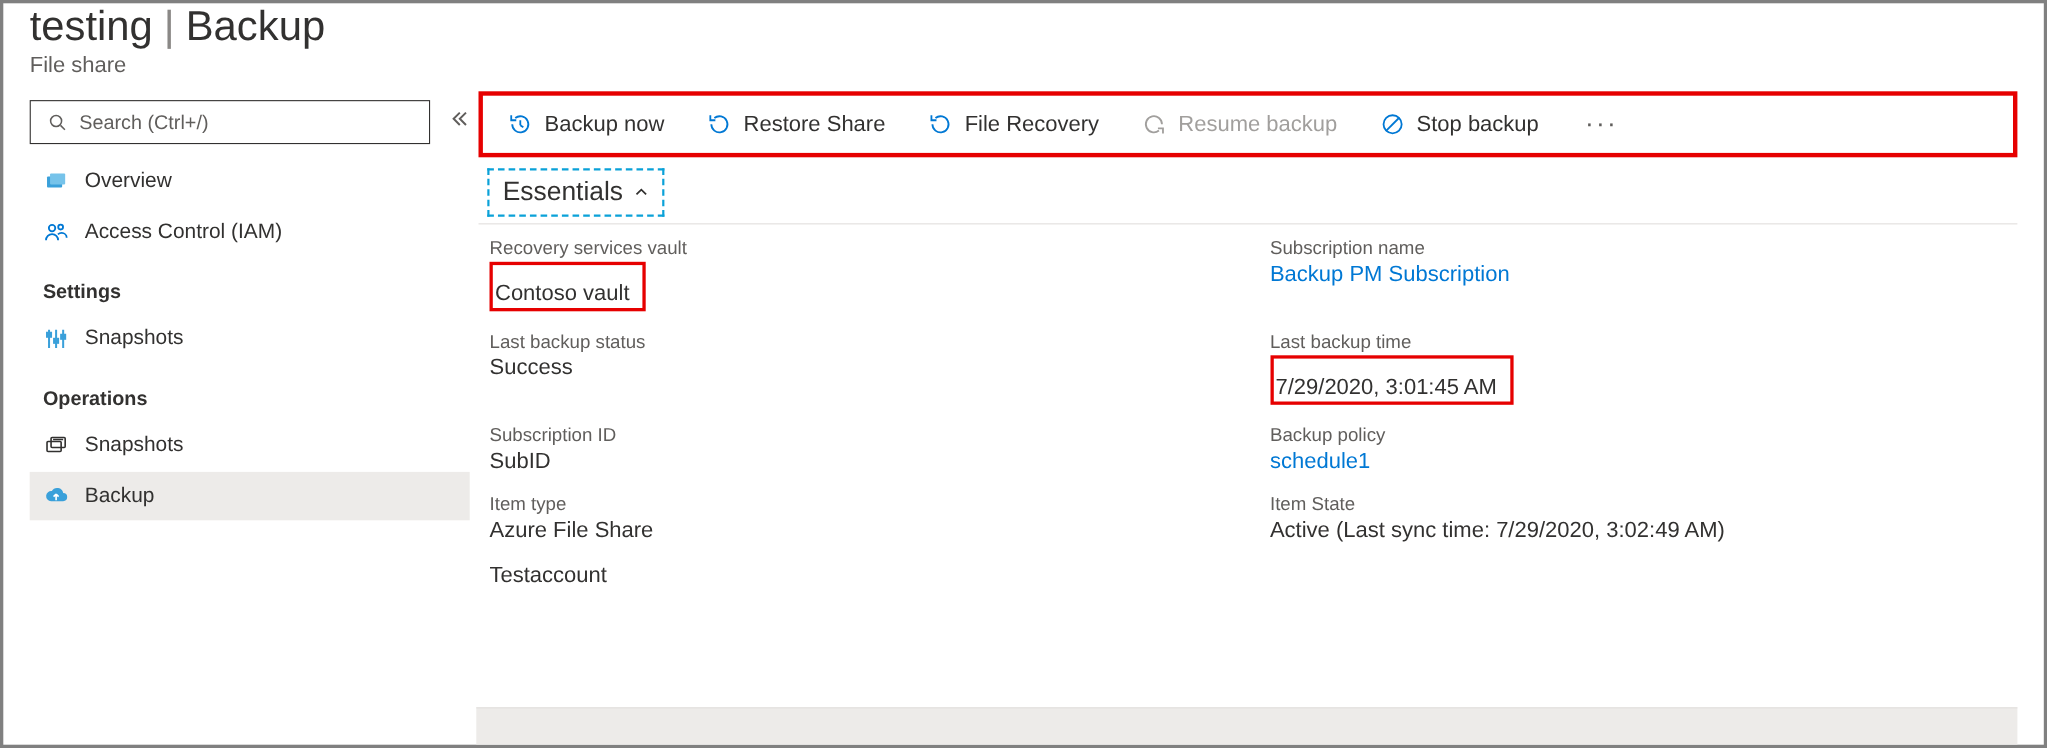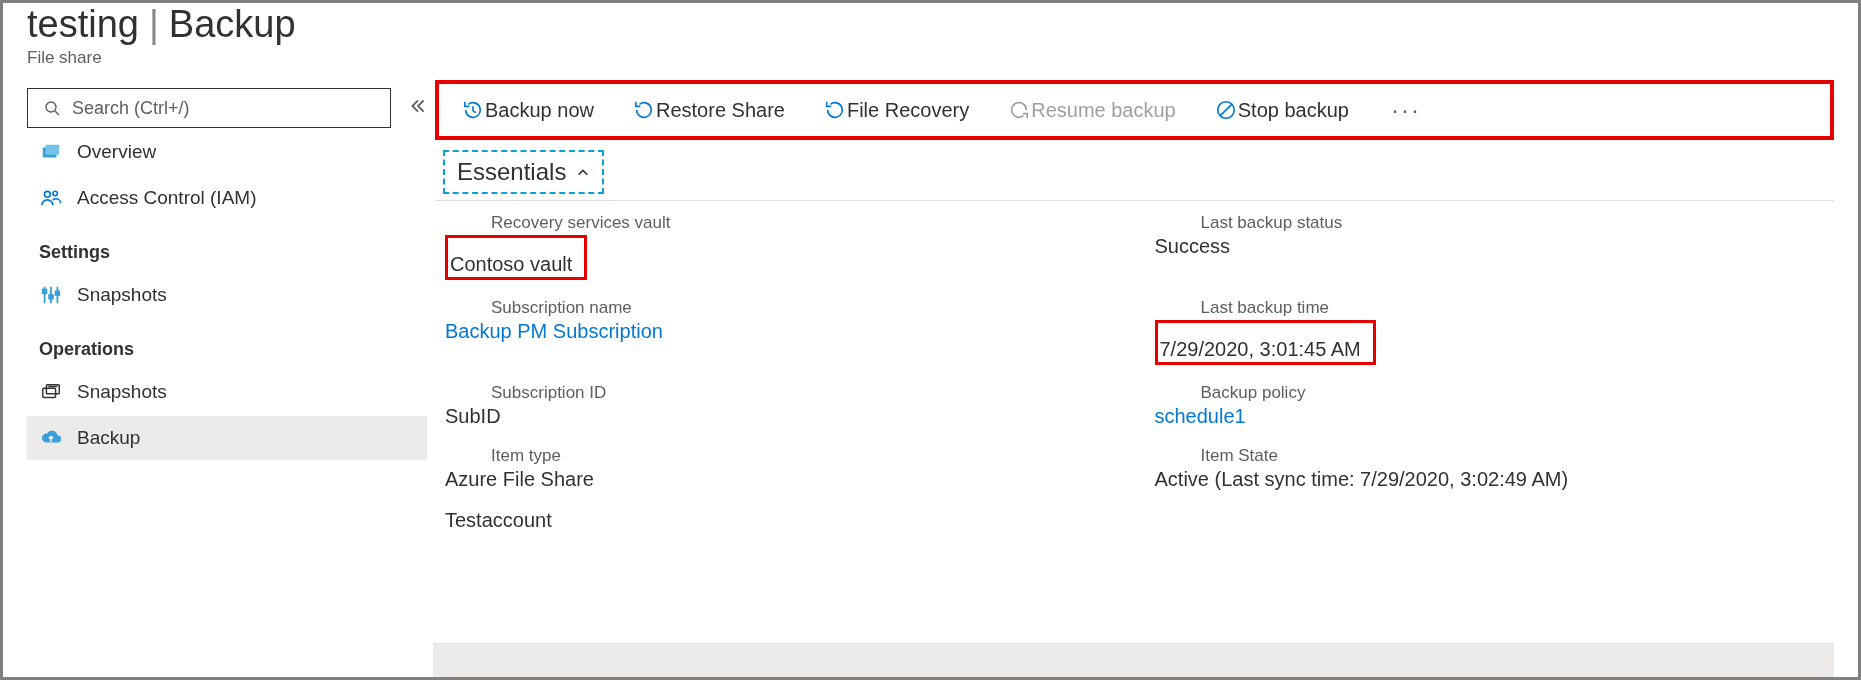--- a/index.html
+++ b/index.html
@@ -13,29 +13,29 @@
       border: 3px solid #808080;
     }
     .page { display: flex; flex-direction: column; height: 100%; }
     .header { padding: 0 24px 8px 24px; }
     .title-row {
       display: flex; align-items: center; gap: 10px;
       font-size: 38px; font-weight: 400; color: #323130;
     }
     .title-sep { color: #8a8886; font-weight: 300; }
     .title-sub { font-weight: 400; }
-    .subtitle { font-size: 17px; color: #605e5c; margin-top: 2px; }
+    .subtitle { font-size: 20px; color: #605e5c; margin-top: 2px; }
     .body { display: flex; flex: 1; min-height: 0; }
 
     
     .sidebar {
       width: 432px; padding: 12px 8px 0 24px;
       display: flex; flex-direction: column; gap: 2px;
     }
-    .search-row { display: flex; align-items: center; gap: 18px; }
+    .search-row { display: flex; align-items: center; gap: 18px; margin-bottom: 10px; }
     .search-box {
       flex: 1; display: flex; align-items: center; gap: 8px;
       border: 1.5px solid #323130; padding: 6px 12px; height: 40px;
     }
     .search-box input {
       border: none; outline: none; font-size: 18px; flex: 1;
       font-family: inherit; color: #323130;
     }
     .search-box input::placeholder { color: #605e5c; }
     .collapse-btn { font-size: 20px; color: #605e5c; cursor: pointer; }
@@ -52,41 +52,41 @@
     .nav-icon { width: 24px; height: 24px; display: inline-flex; align-items: center; justify-content: center; flex-shrink: 0; }
 
     
     .main { flex: 1; display: flex; flex-direction: column; padding: 0 24px 0 0; min-width: 0; }
     .toolbar {
       display: flex; align-items: center; gap: 34px;
       padding: 10px 20px; margin: 4px 0 10px 0;
       border: 4px solid #e60000;
     }
     .toolbar-btn {
-      display: inline-flex; align-items: center; 
+      display: inline-flex; align-items: center; gap: 10px;
       font-size: 20px; color: #323130; cursor: pointer;
       background: none; border: none; font-family: inherit; padding: 4px 2px;
     }
     .toolbar-btn.disabled { color: #a19f9d; cursor: default; }
     .toolbar-btn .ticon { width: 24px; height: 24px; display: inline-flex; align-items: center; justify-content: center; }
     .toolbar-more { font-size: 24px; color: #605e5c; cursor: pointer; padding: 0 6px; letter-spacing: 2px; }
 
     .essentials {
       border: 2px dashed #0aa1d8; display: inline-flex; align-items: center;
       gap: 10px; padding: 6px 12px; font-size: 24px; width: fit-content;
       margin-left: 8px; cursor: pointer;
     }
     .hr { border: none; border-top: 1px solid #e1dfdd; margin: 6px 0 12px 0; }
 
     .meta-grid {
       display: grid; grid-template-columns: 1fr 1fr;
       column-gap: 40px; row-gap: 18px; padding: 0 10px;
     }
     .meta-item { display: flex; flex-direction: column; gap: 2px; }
-    .meta-label { font-size: 17px; color: #605e5c; margin-left: 46px; }
+    .meta-label { font-size: 17px; color: #605e5c; }
     .meta-value { font-size: 20px; color: #323130; }
     .meta-value.link { color: #0078d4; cursor: pointer; }
     .box-red { border: 3px solid #e60000; display: inline-block; padding: 15px 12px 1px 2px; width: fit-content; }
 
     .content-footer {
       margin-top: auto; height: 34px; background: #edebe9;
       border-top: 1px solid #e1dfdd; margin-left: -2px;
     }
   </style>
 </head>
@@ -243,27 +243,27 @@
         </span>
       </div>
       <hr class="hr">
 
       <div class="meta-grid">
         <div class="meta-item">
           <span class="meta-label">Recovery services vault</span>
           <span class="meta-value box-red">Contoso vault</span>
         </div>
         <div class="meta-item">
+          <span class="meta-label">Subscription name</span>
+          <span class="meta-value link">Backup PM Subscription</span>
+        </div>
+
+        <div class="meta-item">
           <span class="meta-label">Last backup status</span>
           <span class="meta-value">Success</span>
-        </div>
-
-        <div class="meta-item">
-          <span class="meta-label">Subscription name</span>
-          <span class="meta-value link">Backup PM Subscription</span>
         </div>
         <div class="meta-item">
           <span class="meta-label">Last backup time</span>
           <span class="meta-value box-red">7/29/2020, 3:01:45 AM</span>
         </div>
 
         <div class="meta-item">
           <span class="meta-label">Subscription ID</span>
           <span class="meta-value">SubID</span>
         </div>

